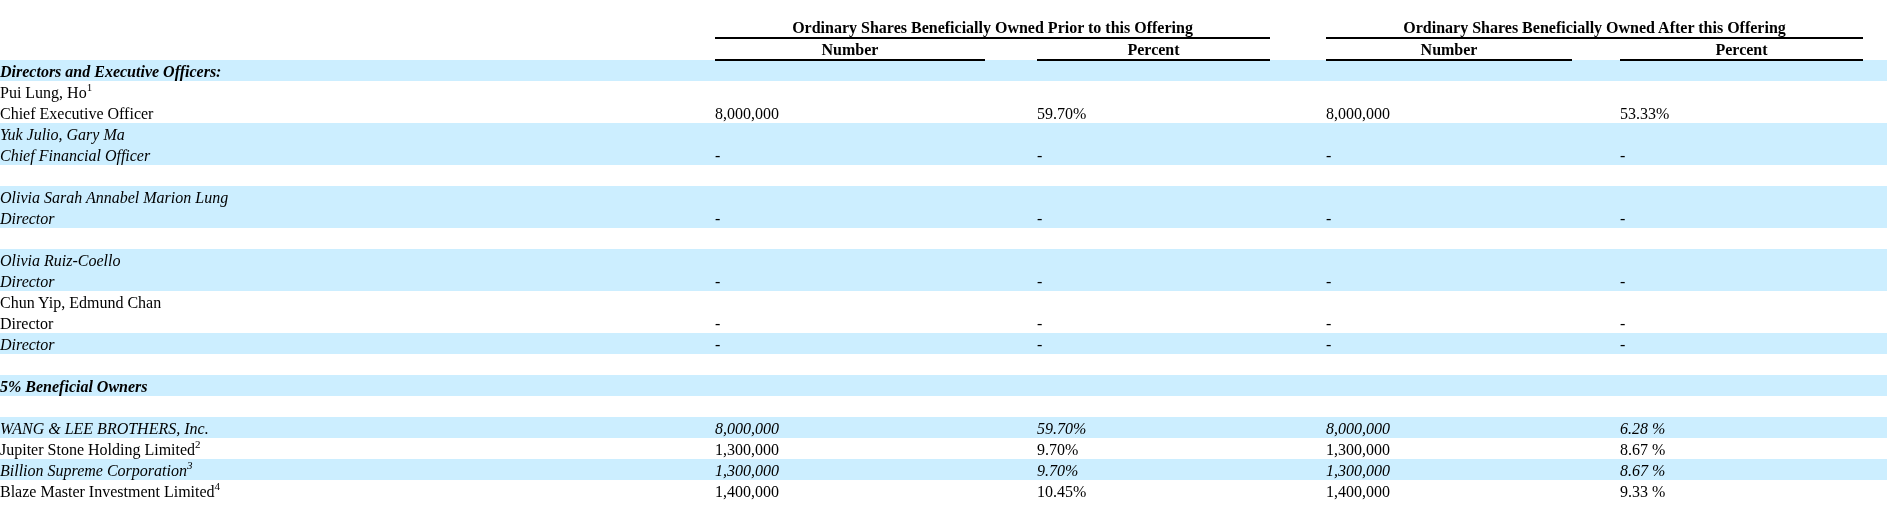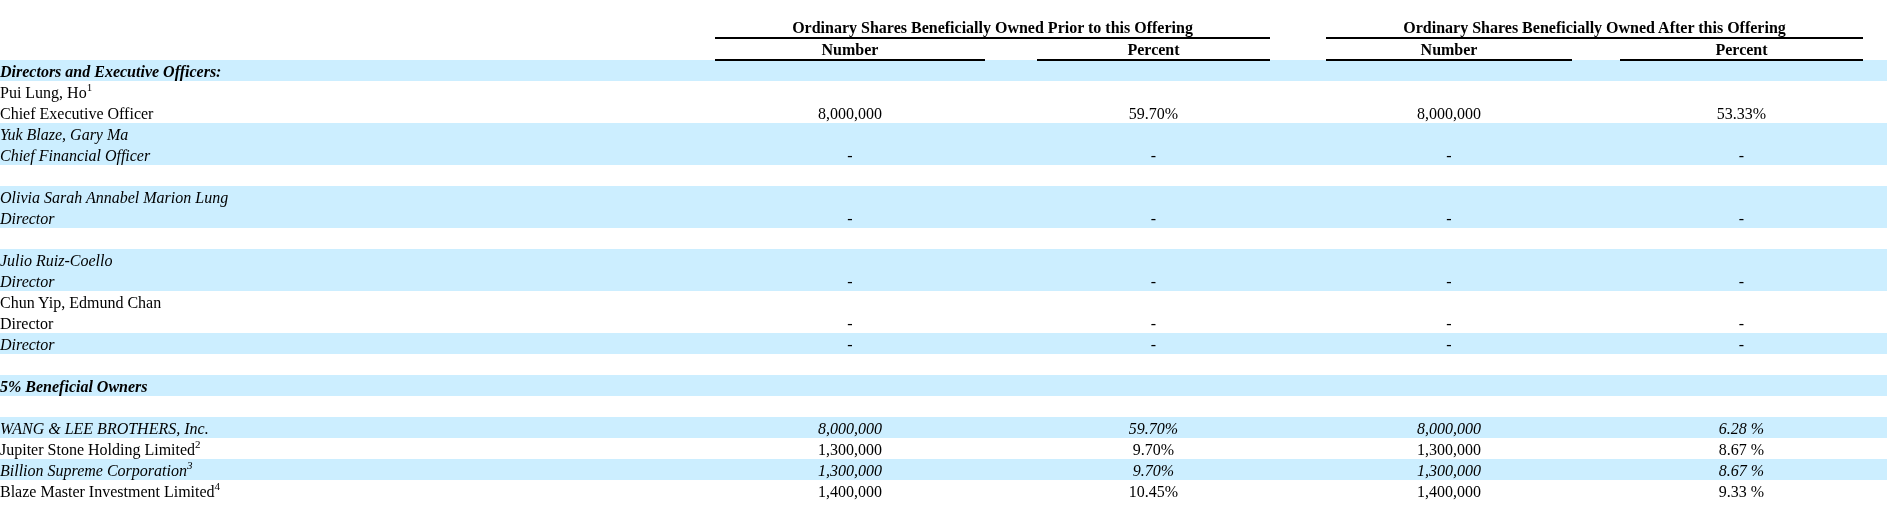--- a/index.html
+++ b/index.html
@@ -37,21 +37,21 @@
     font-weight: bold;
     text-align: center;
     border-bottom: 2px solid #000000;
     padding-bottom: 2px;
   }
   .sub-h {
     font-weight: bold;
     text-align: center;
     border-bottom: 2px solid #000000;
   }
-  .val { text-align: center; }
+  .val { text-align: left; }
   .v-n1 { padding-right: 23px; }
   .v-p1 { padding-right: 2px; }
   .v-n2 { padding-right: 8px; }
   .v-p2 { padding-right: 2px; }
   sup {
     font-size: 11px;
     line-height: 0;
     vertical-align: super;
     position: relative;
     top: -1px;
@@ -104,21 +104,21 @@
         <td class="val v-n1">8,000,000</td>
         <td></td>
         <td class="val v-p1">59.70%</td>
         <td></td>
         <td class="val v-n2">8,000,000</td>
         <td></td>
         <td class="val v-p2">53.33%</td>
         <td></td>
       </tr>
       <tr class="body-row shaded">
-        <td class="name-cell" colspan="9">Yuk Blaze, Gary Ma</td>
+        <td class="name-cell" colspan="9">Yuk Julio, Gary Ma</td>
       </tr>
       <tr class="body-row shaded">
         <td class="name-cell">Chief Financial Officer</td>
         <td class="val v-n1">-</td>
         <td></td>
         <td class="val v-p1">-</td>
         <td></td>
         <td class="val v-n2">-</td>
         <td></td>
         <td class="val v-p2">-</td>
@@ -138,21 +138,21 @@
         <td></td>
         <td class="val v-n2">-</td>
         <td></td>
         <td class="val v-p2">-</td>
         <td></td>
       </tr>
       <tr class="body-row">
         <td class="name-cell" colspan="9"></td>
       </tr>
       <tr class="body-row shaded">
-        <td class="name-cell" colspan="9">Julio Ruiz-Coello</td>
+        <td class="name-cell" colspan="9">Olivia Ruiz-Coello</td>
       </tr>
       <tr class="body-row shaded">
         <td class="name-cell">Director</td>
         <td class="val v-n1">-</td>
         <td></td>
         <td class="val v-p1">-</td>
         <td></td>
         <td class="val v-n2">-</td>
         <td></td>
         <td class="val v-p2">-</td>

